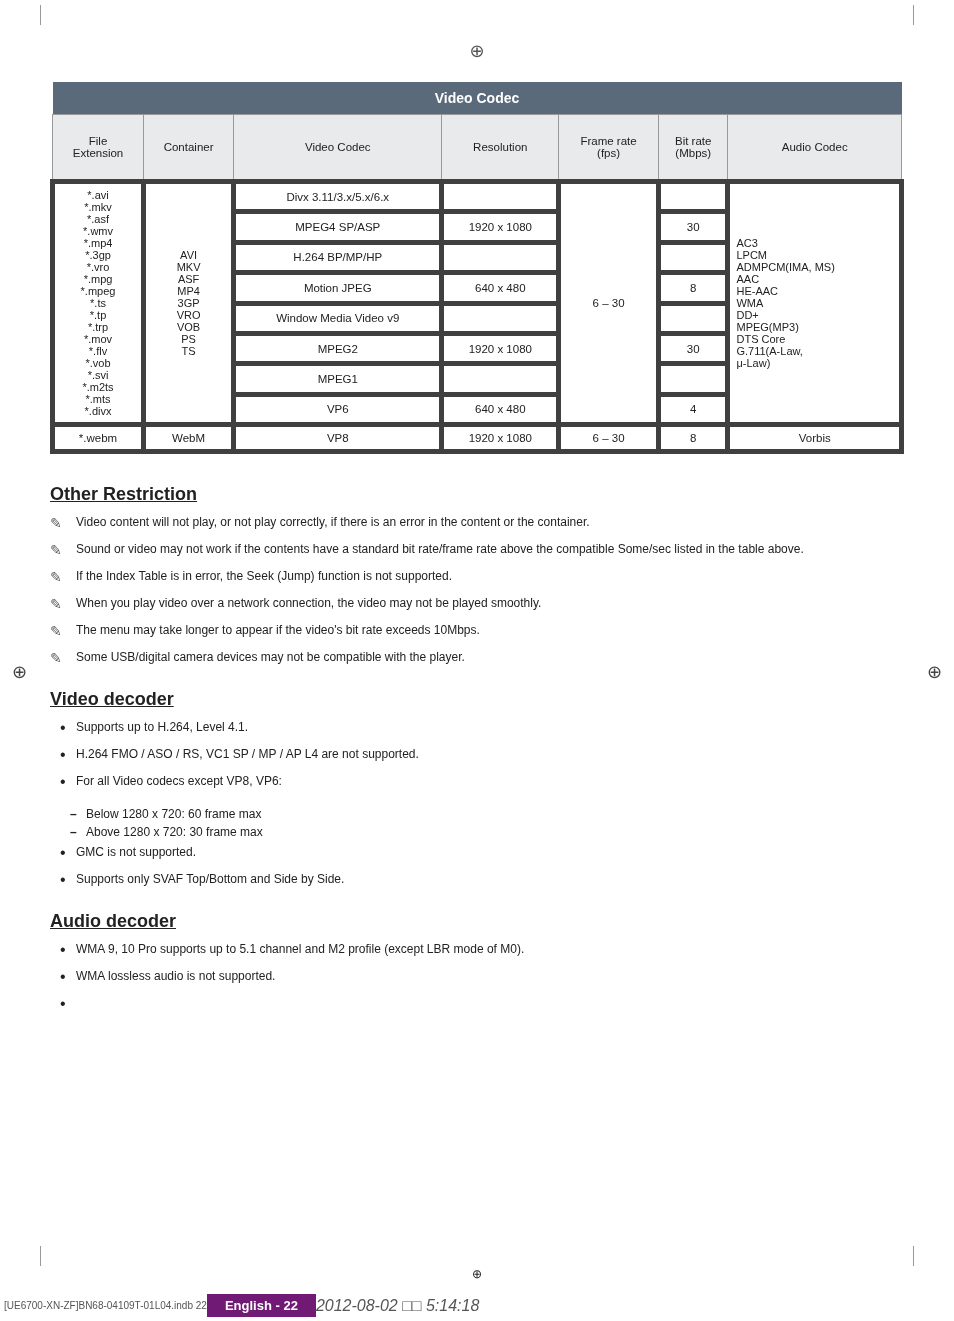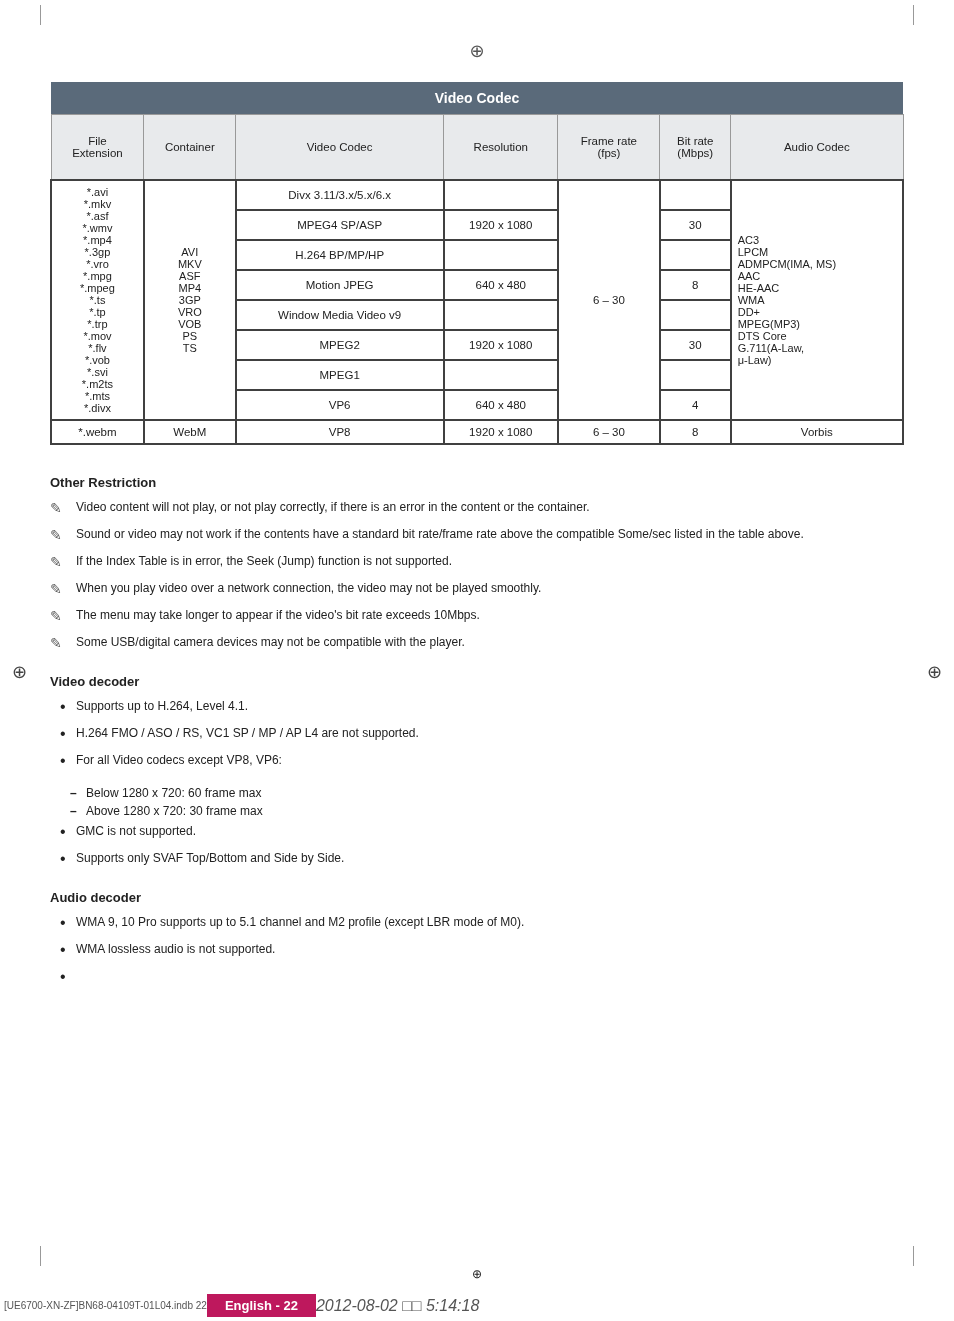--- a/index.html
+++ b/index.html
@@ -47,31 +47,32 @@
     .video-codec-table thead tr th {
       background: #e8eaec;
       border: 1px solid #999;
       text-align: center;
       padding: 20px 4px;
       font-weight: normal;
       font-size: 11.5px;
     }
 
     .video-codec-table tbody tr td {
-      border: 2px solid #404040;
+      border: 5px solid #404040;
       text-align: center;
       padding: 5px 4px;
       font-size: 11.5px;
       vertical-align: middle;
     }
 
     
     .section-header {
       font-weight: bold;
-      font-size: 13px;
+      font-size: 18px;
+      text-decoration: underline;
       margin: 20px 0 8px 0;
     }
 
     
     .notes-list {
       list-style: none;
       margin: 0 0 15px 0;
       padding: 0;
     }
 
@@ -144,21 +145,21 @@
     .footer-left {
       font-size: 10px;
       color: #555;
     }
 
     .footer-center {
       text-align: center;
     }
 
     .footer-page-box {
-      background: #be185d;
+      background: #701a75;
       color: #fff;
       padding: 4px 18px;
       font-size: 13px;
       font-weight: bold;
     }
 
     .footer-right {
       font-size: 16px;
       color: #555;
       font-style: italic;

